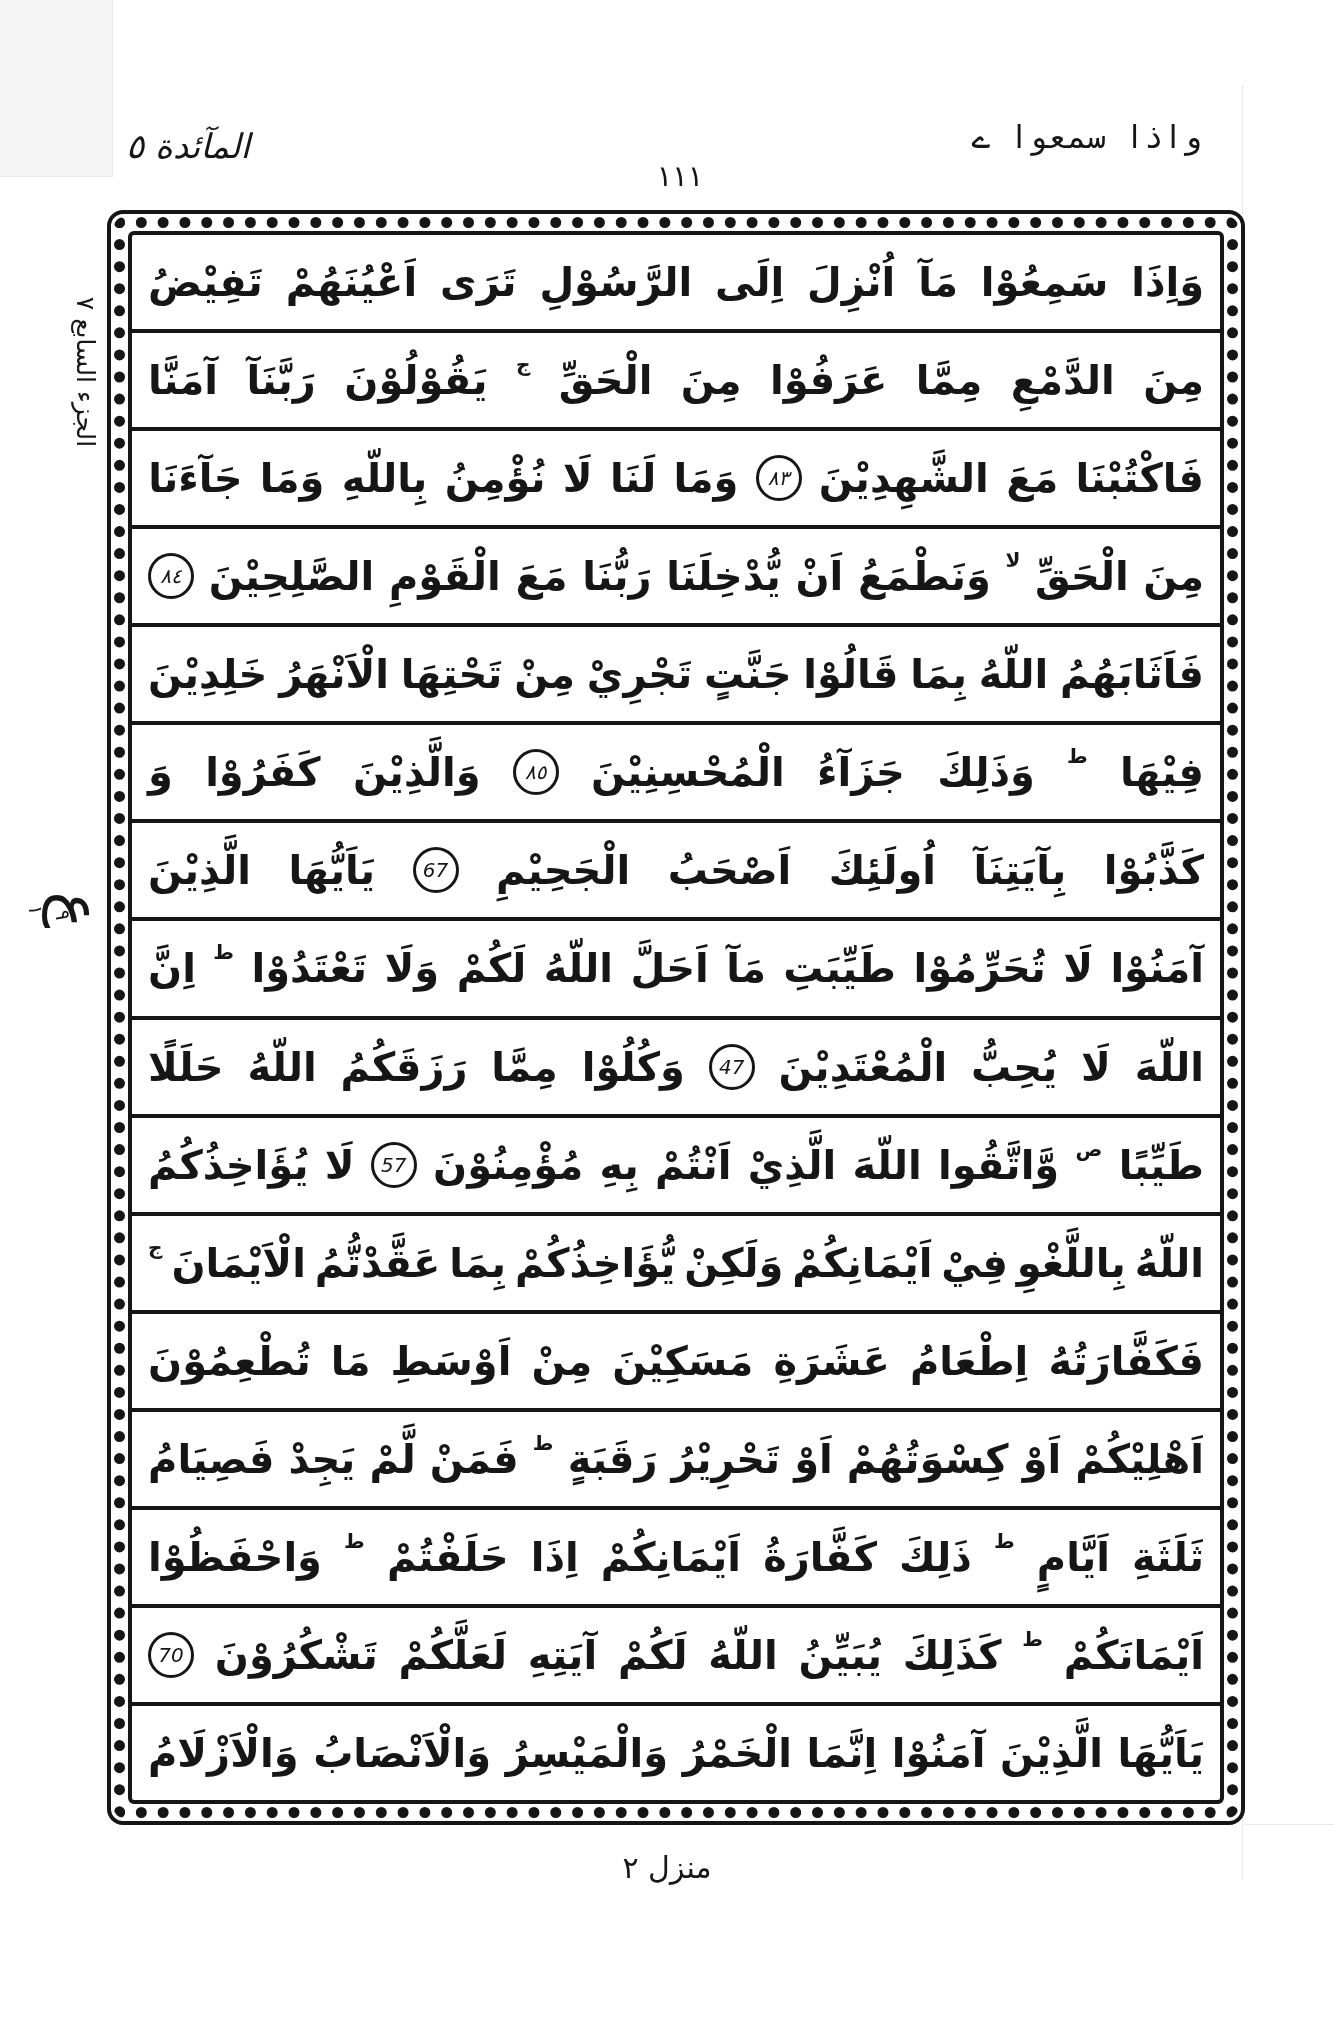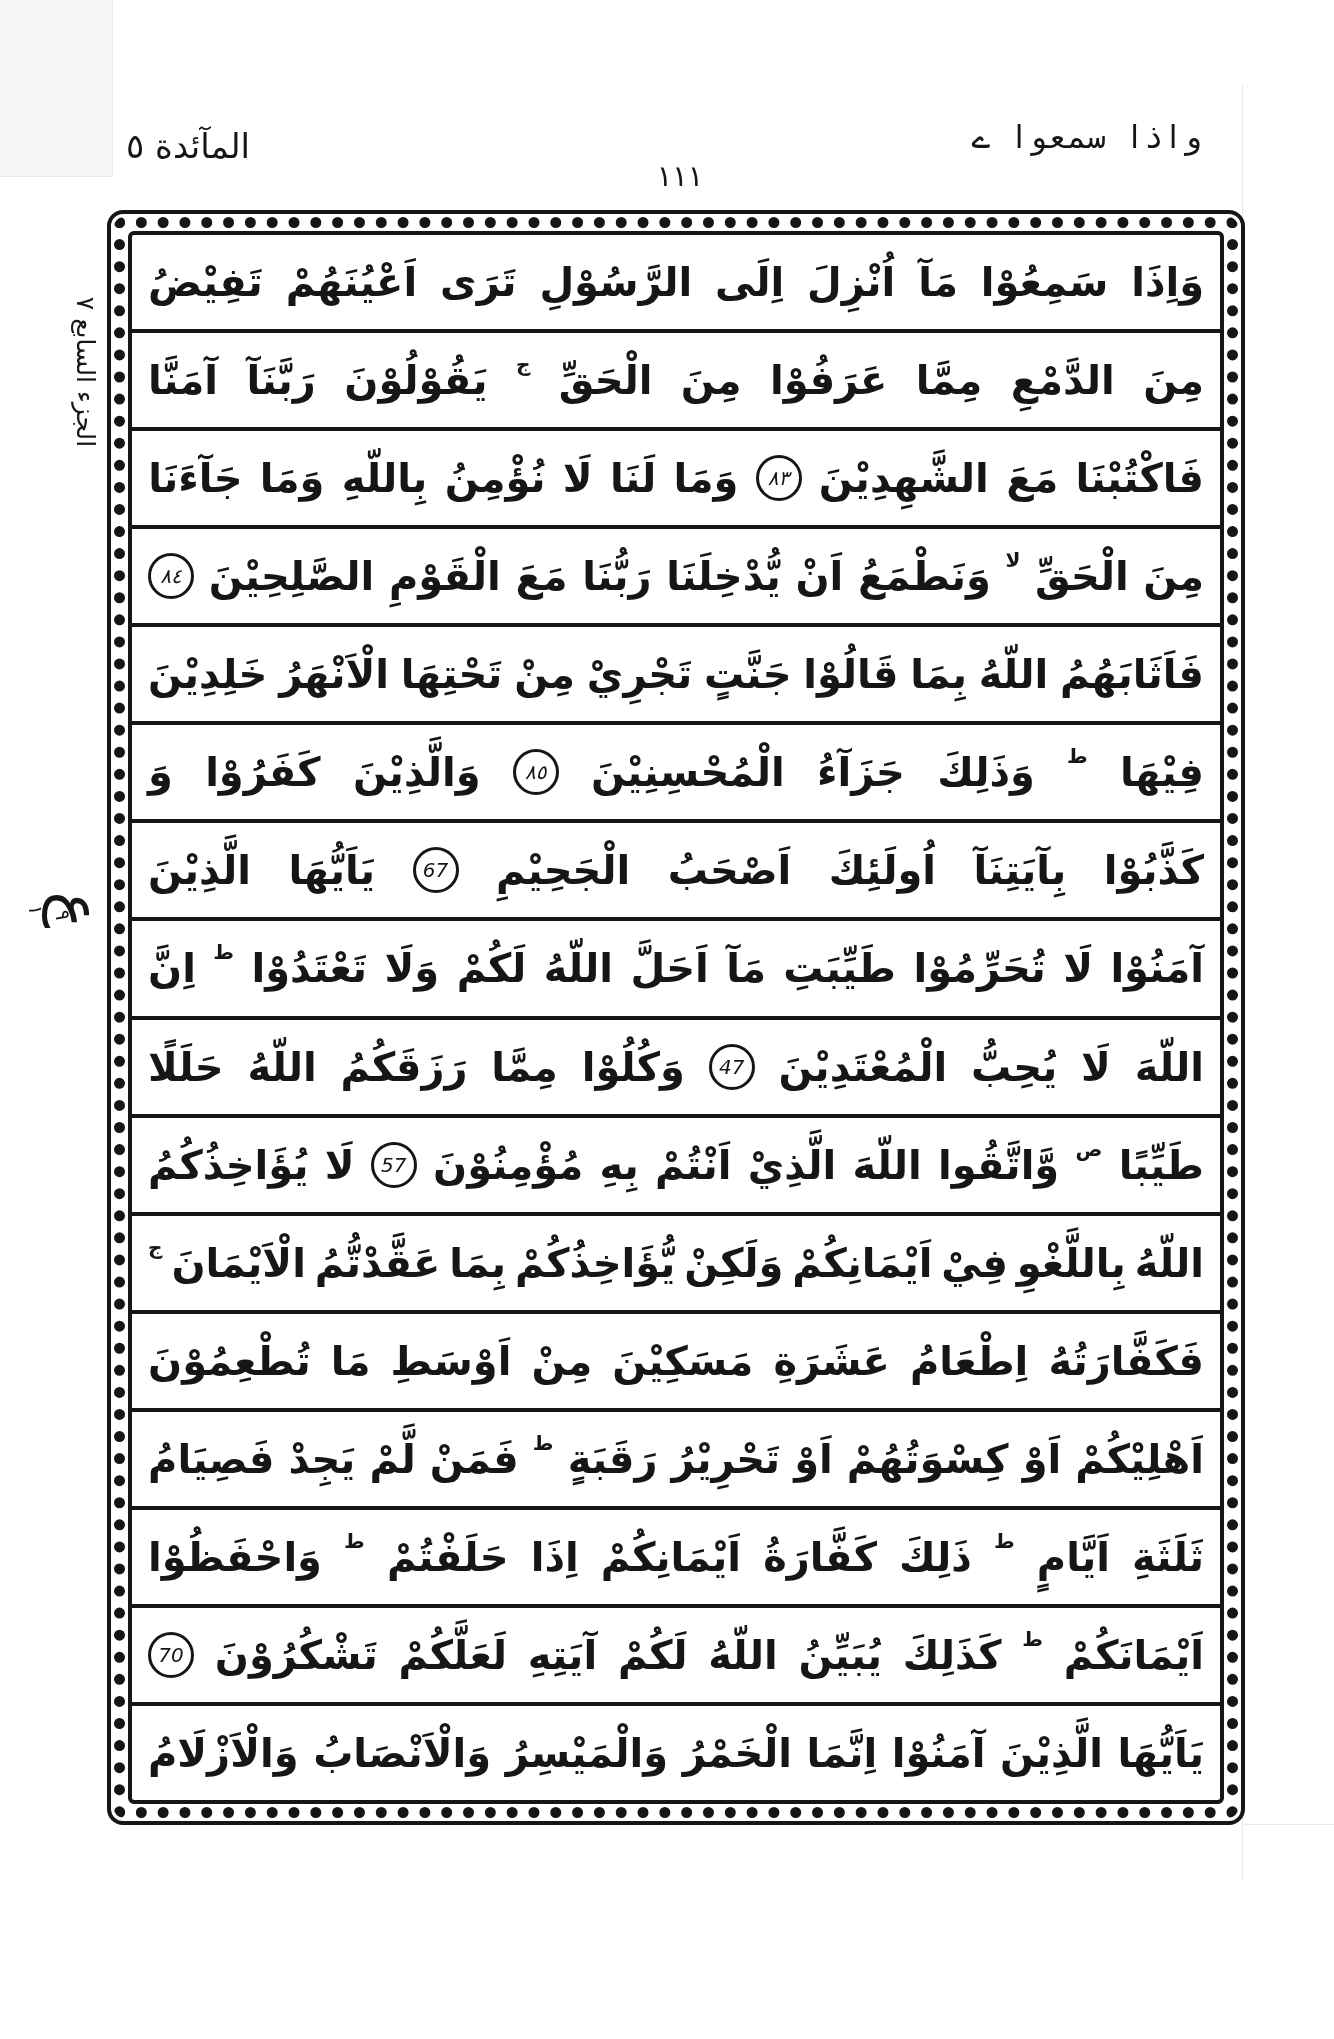--- a/index.html
+++ b/index.html
@@ -26,21 +26,21 @@
     position:absolute; left:1242px; top:85px; width:1px; height:1795px;
     background:var(--artifact);
   }
   .edge-hline{
     position:absolute; left:1245px; top:1824px; width:89px; height:1px;
     background:var(--artifact);
   }
   
   .surah-title{
     position:absolute; left:126px; top:126px;
-    font-size:34px; white-space:nowrap;
+    font-size:34px; white-space:nowrap;font-style:italic;
   }
   .page-number{
     position:absolute; left:630px; top:122px; width:100px;
     text-align:center; font-size:29px; letter-spacing:2px;margin-top:37px;
   }
   .rub-title{
     position:absolute; right:132px; top:118px;
     font-size:32px; white-space:nowrap;font-family:Liberation Mono, monospace;
   }
   
@@ -317,14 +317,15 @@
             <span class="word">اِنَّمَا</span>
             <span class="word">الْخَمْرُ</span>
             <span class="word">وَالْمَيْسِرُ</span>
             <span class="word">وَالْاَنْصَابُ</span>
             <span class="word">وَالْاَزْلَامُ</span>
           </div>
         </div>
     </div>
   </div>
 
+  <div class="manzil">منزل ٢</div>
 
 </div>
 
 </body></html>

